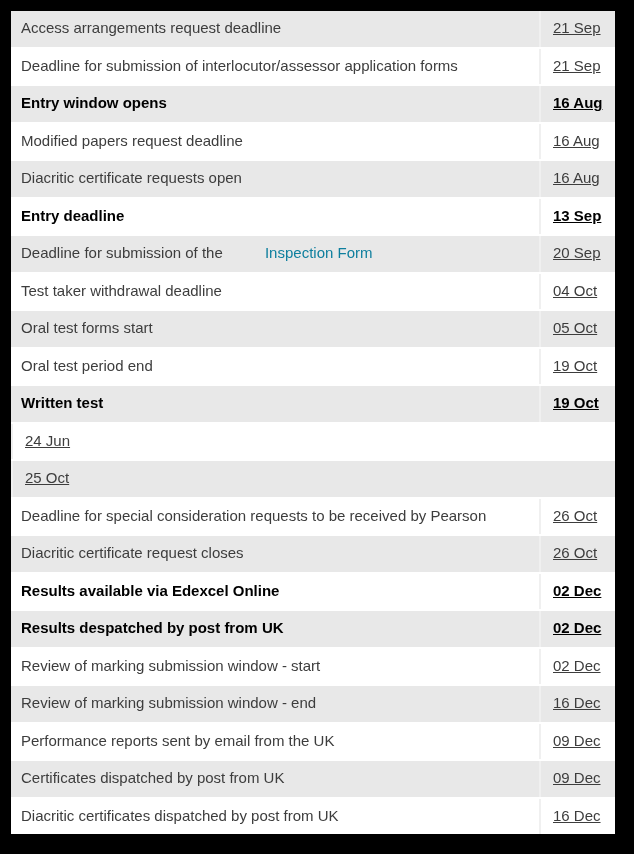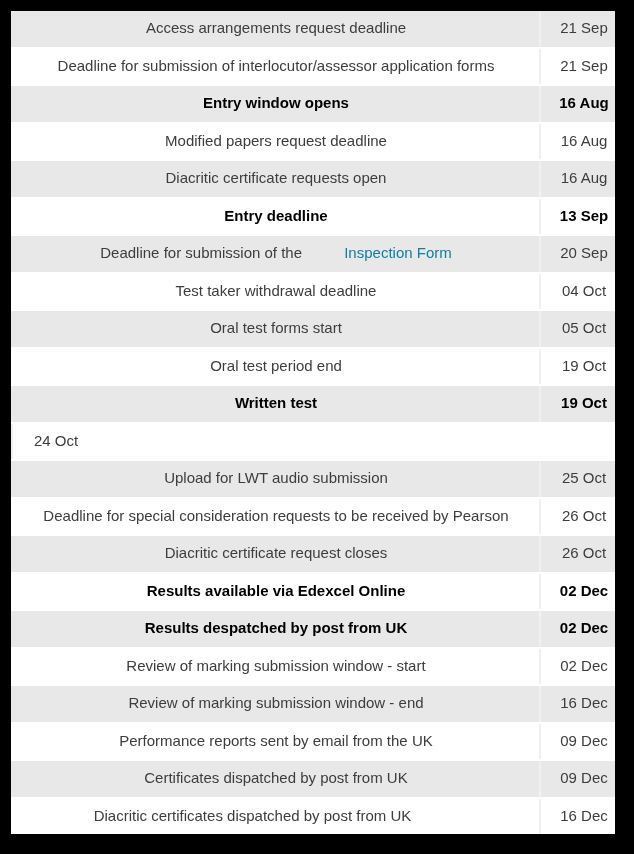--- a/index.html
+++ b/index.html
@@ -34,32 +34,32 @@
   .row.gray { background: var(--row-alt-bg, #e8e8e8); }
   .cell {
     display: flex;
     align-items: center;
     box-sizing: border-box;
     color: var(--text, #3d3d3d);
     font-size: 15px;
     line-height: 1.25;
     white-space: nowrap;
     overflow: hidden;
-    justify-content: center;
   }
   .cell.label {
     flex: 1 1 auto;
     padding-left: 10px;
     padding-right: 8px;
   }
   .cell.date {
     flex: 0 0 76px;
     width: 76px;
     border-left: 2px solid var(--divider, #f0f0f0);
     padding-left: 12px;
+    text-decoration: underline;
   }
   .row.bold .cell,
   .row.bold .cell .txt {
     font-weight: bold;
     color: var(--bold-text, #000000);
   }
   .label .txt { white-space: pre; }
   a.link {
     color: var(--link, #0e7f9e);
     text-decoration: none;
@@ -156,27 +156,24 @@
     <div class="row gray bold">
     <div class="cell label">
         <span class="txt">Written test</span>
       </div>
     <div class="cell date">
         <span>19 Oct</span>
       </div>
   </div>
     <div class="row">
     <div class="cell date">
-        <span>24 Oct</span>
-      </div>
-  </div>
-    <div class="row gray">
-    <div class="cell label">
-        <span class="txt">Upload for LWT audio submission</span>
-      </div>
+        <span>24 Jun</span>
+      </div>
+  </div>
+    <div class="row gray">
     <div class="cell date">
         <span>25 Oct</span>
       </div>
   </div>
     <div class="row">
     <div class="cell label">
         <span class="txt">Deadline for special consideration requests to be received by Pearson</span>
       </div>
     <div class="cell date">
         <span>26 Oct</span>

